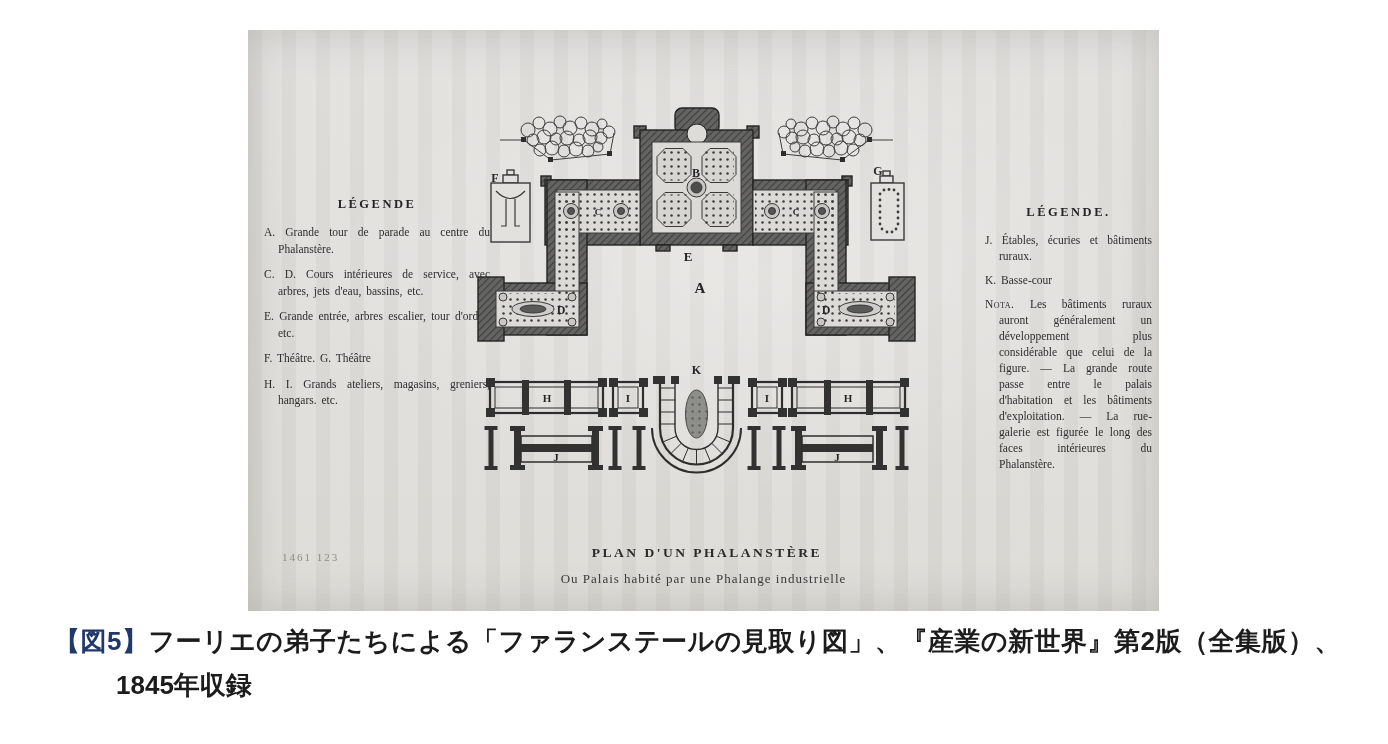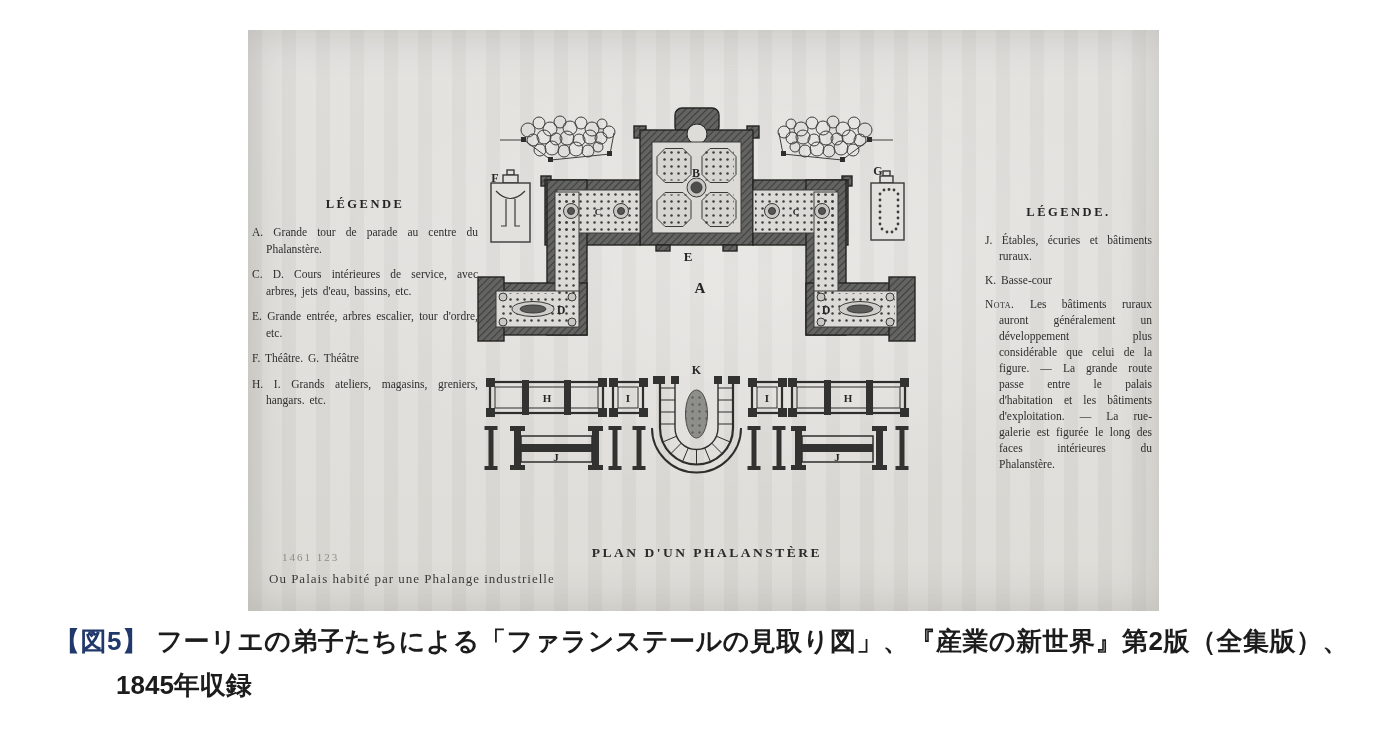--- a/index.html
+++ b/index.html
@@ -21,42 +21,42 @@
   .legend h3{
     margin:0 0 12px 0;font-size:12.5px;font-weight:bold;letter-spacing:2.5px;
     text-align:center;color:#242424;
   }
   .legend p{
     margin:0 0 9px 0;font-size:11.5px;line-height:16.5px;
     text-align:justify;padding-left:14px;text-indent:-14px;word-spacing:2px;
   }
   .legend .nota{margin-top:2px;}
   .smallcaps{font-variant:small-caps;letter-spacing:0.5px;}
-  .legend-left{left:4px;top:167px;width:226px;}
+  .legend-left{left:16px;top:167px;width:226px;}
   .legend-right{left:737px;top:175px;width:167px;}
   .legend-right p{line-height:16px;margin-bottom:8px;}
   .plan-svg{position:absolute;left:0;top:0;}
   .plan-title{
     position:absolute;left:0;top:515px;width:918px;text-align:center;
     font-size:13.5px;font-weight:bold;letter-spacing:2.5px;color:#2a2a2a;
   }
   .plan-subtitle{
-    position:absolute;left:0;top:541px;width:911px;
-    font-size:13px;letter-spacing:1px;color:#3a3a3a;padding-left:21px;
+    position:absolute;left:0;top:541px;width:911px;text-align:center;
+    font-size:13px;letter-spacing:1px;color:#3a3a3a;
   }
   .page-mark{
     position:absolute;left:34px;top:521px;font-size:11px;color:#8d8c85;letter-spacing:2px;
   }
   
   .caption-l1{
     position:absolute;left:54px;top:624px;white-space:nowrap;
     font-family:"Liberation Sans", sans-serif;font-weight:bold;font-size:26px;
     color:#1c1c1c;letter-spacing:0.5px;
   }
-  .caption-l1 .fig-tag{color:#21386b;margin-right:8px;}
+  .caption-l1 .fig-tag{color:#21386b;margin-right:0;}
   .caption-l2{
     position:absolute;left:116px;top:668px;white-space:nowrap;
     font-family:"Liberation Sans", sans-serif;font-weight:bold;font-size:26px;color:#1c1c1c;
   }
   svg text{font-family:"Liberation Serif", serif;fill:#262626;}
 </style>
 </head>
 <body>
 
 <div class="scan">

